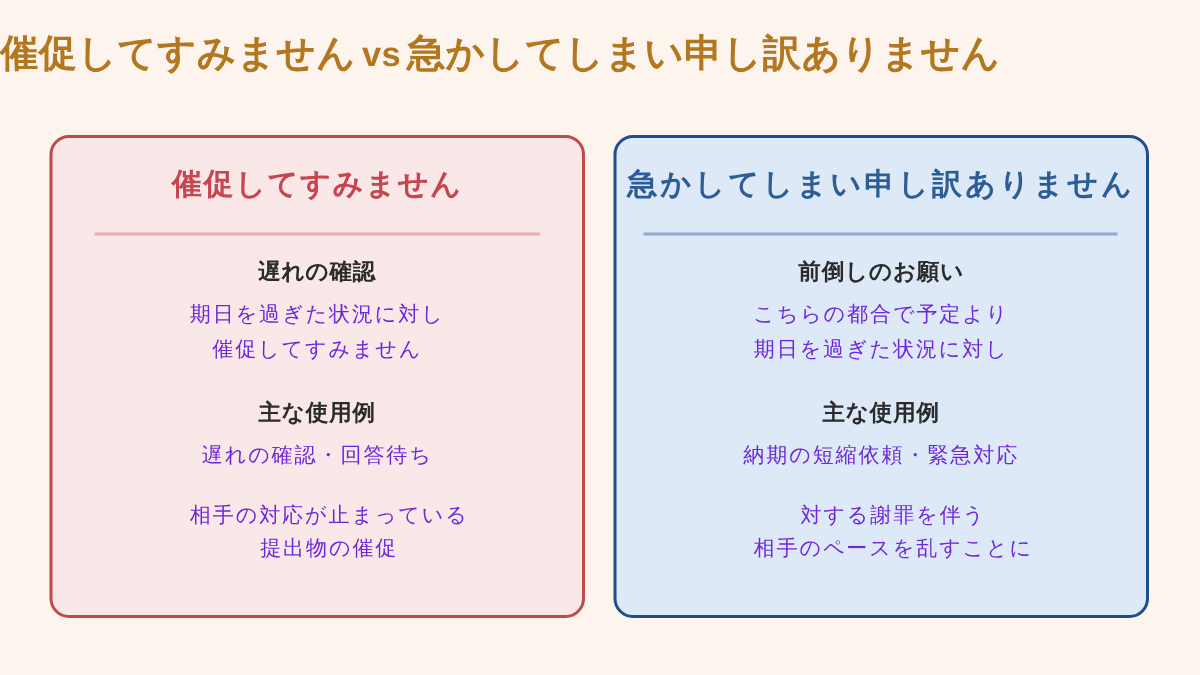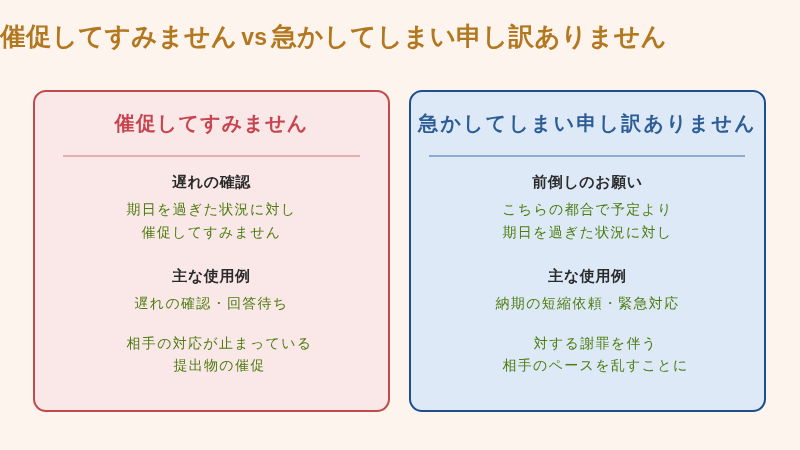--- a/index.html
+++ b/index.html
@@ -127,21 +127,21 @@
     font-size: 15px;
     font-weight: bold;
     color: #2b2b2b;
     letter-spacing: 0.6px;
     line-height: 1.35;
   }
 
   .sect-line {
     font-size: 14px;
     font-weight: normal;
-    color: #4d7c0f;
+    color: #6d28d9;
     letter-spacing: 1.3px;
     line-height: 1.62;
   }
 
   .sect-1 { margin-top: 0; }
   .sect-1 .sect-title { margin-bottom: 6px; }
 
   .sect-2 { margin-top: 22px; }
   .sect-2 .sect-title { margin-bottom: 6px; }
 

